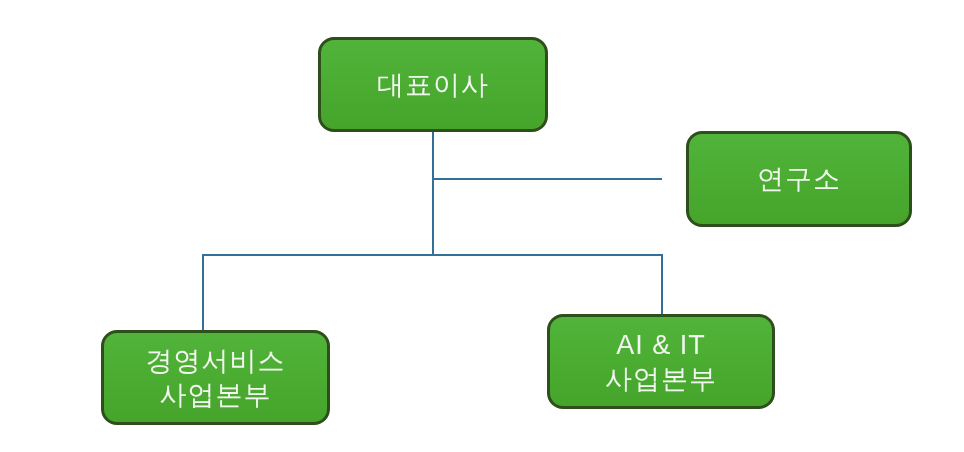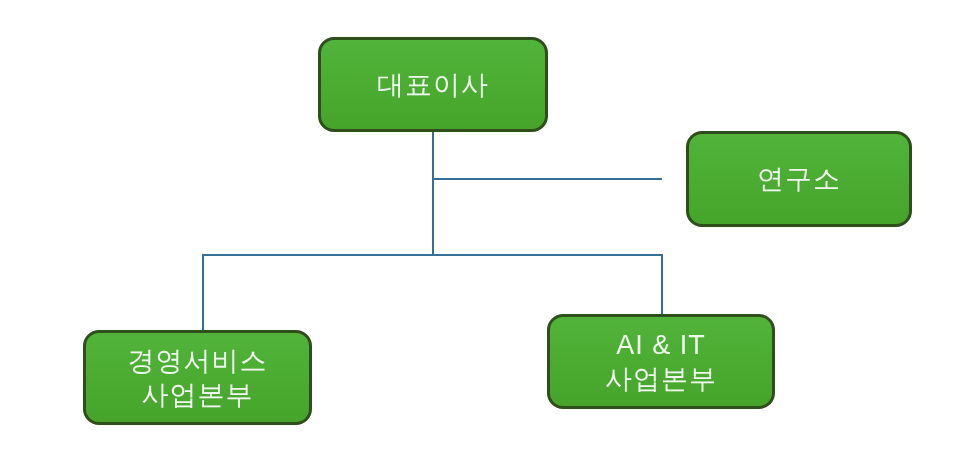--- a/index.html
+++ b/index.html
@@ -33,21 +33,21 @@
     z-index: 2;
   }
   .connector {
     position: absolute;
     background: var(--connector, #336F96);
     z-index: 1;
   }
   
   .node-ceo        { left: 318px; top: 37px;  width: 230px; height: 95px; }
   .node-research   { left: 662px; top: 131px; width: 226px; height: 96px; margin-left: 24px; }
-  .node-management { left: 83px;  top: 330px; width: 229px; height: 95px; }
+  .node-management { left: 101px;  top: 330px; width: 229px; height: 95px; }
   .node-ai-it      { left: 547px; top: 314px; width: 228px; height: 95px; }
   
   .conn-ceo-drop       { left: 432px; top: 132px; width: 2px;   height: 124px; }
   .conn-research-branch{ left: 433px; top: 178px; width: 229px; height: 2px;   }
   .conn-bottom-rail    { left: 202px; top: 254px; width: 461px; height: 2px;   }
   .conn-left-drop      { left: 202px; top: 254px; width: 2px;   height: 76px;  }
   .conn-right-drop     { left: 661px; top: 254px; width: 2px;   height: 76px;  }
 </style>
 </head>
 <body>

